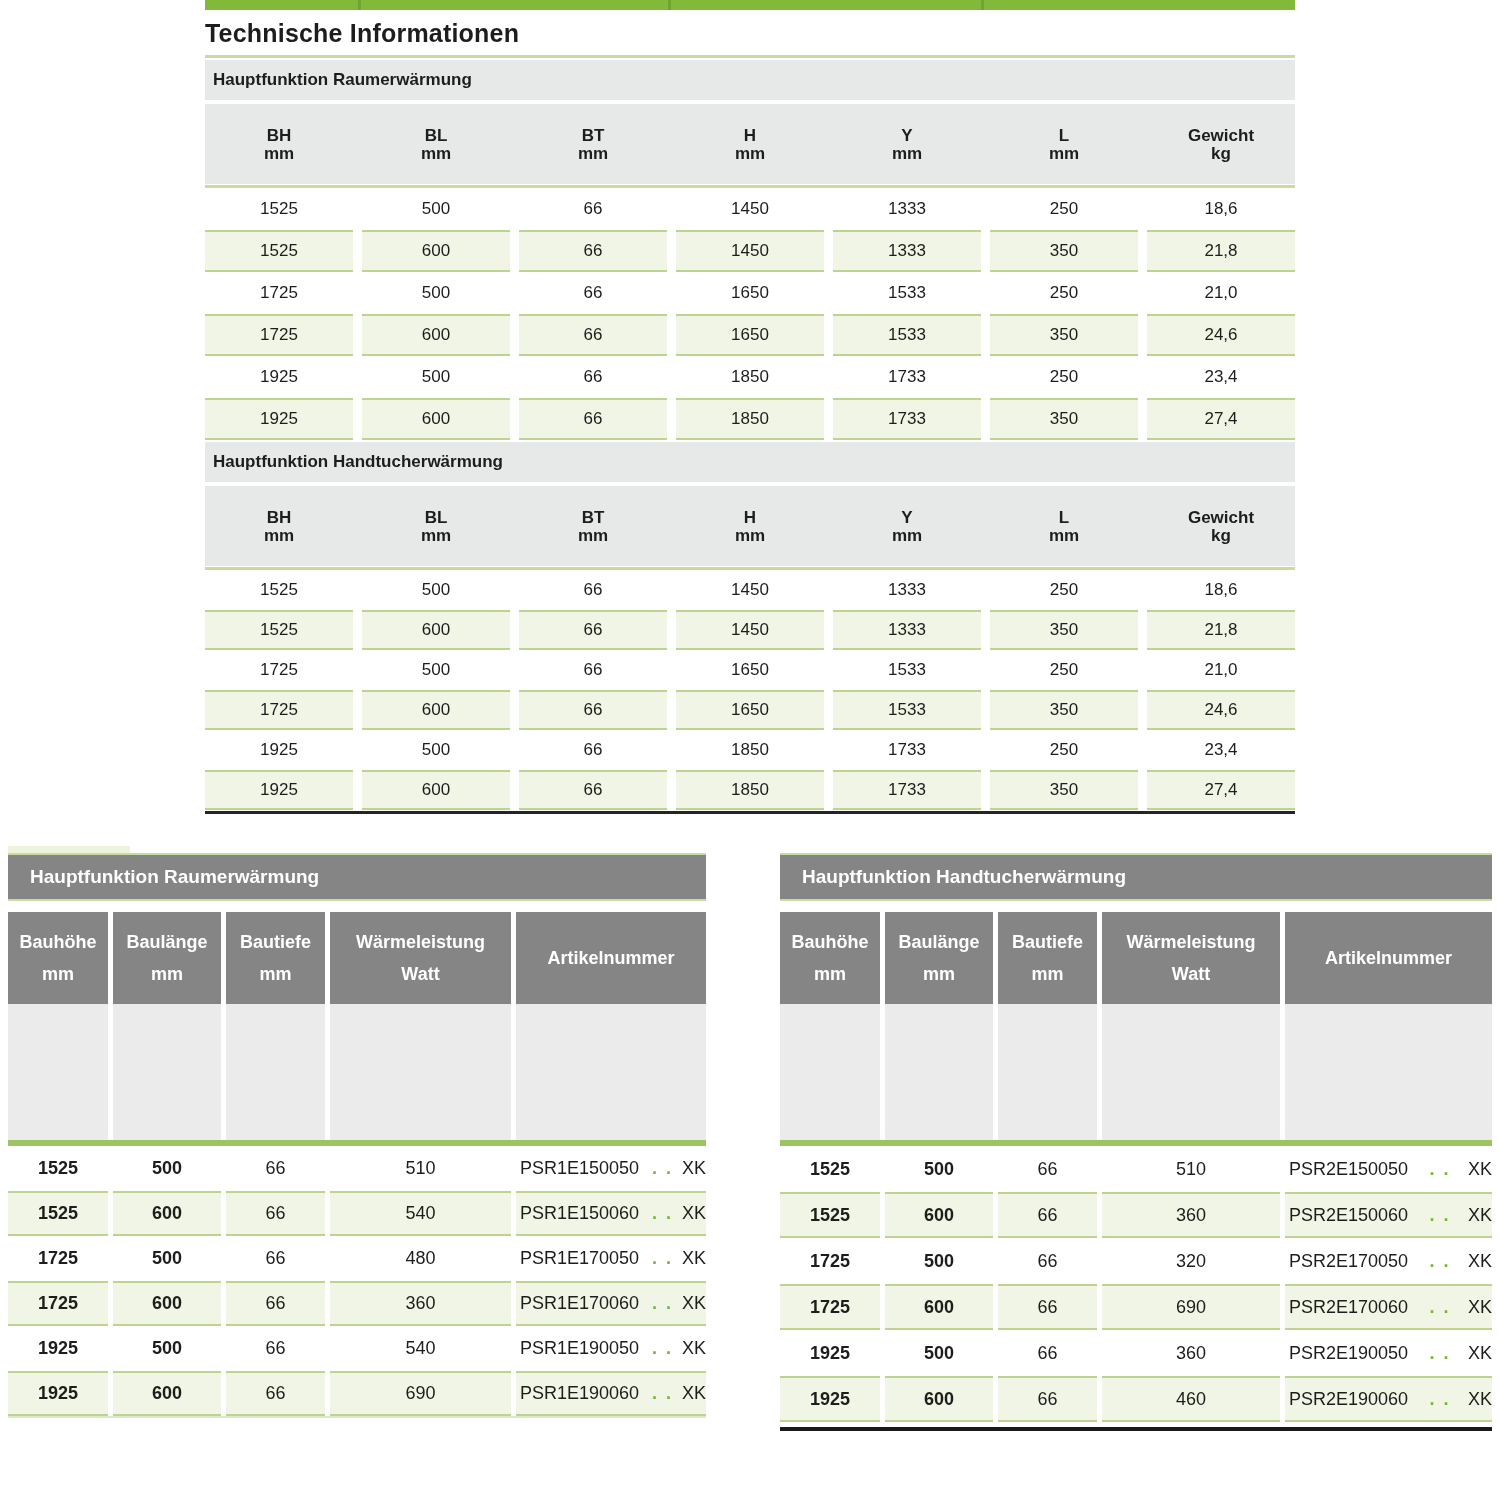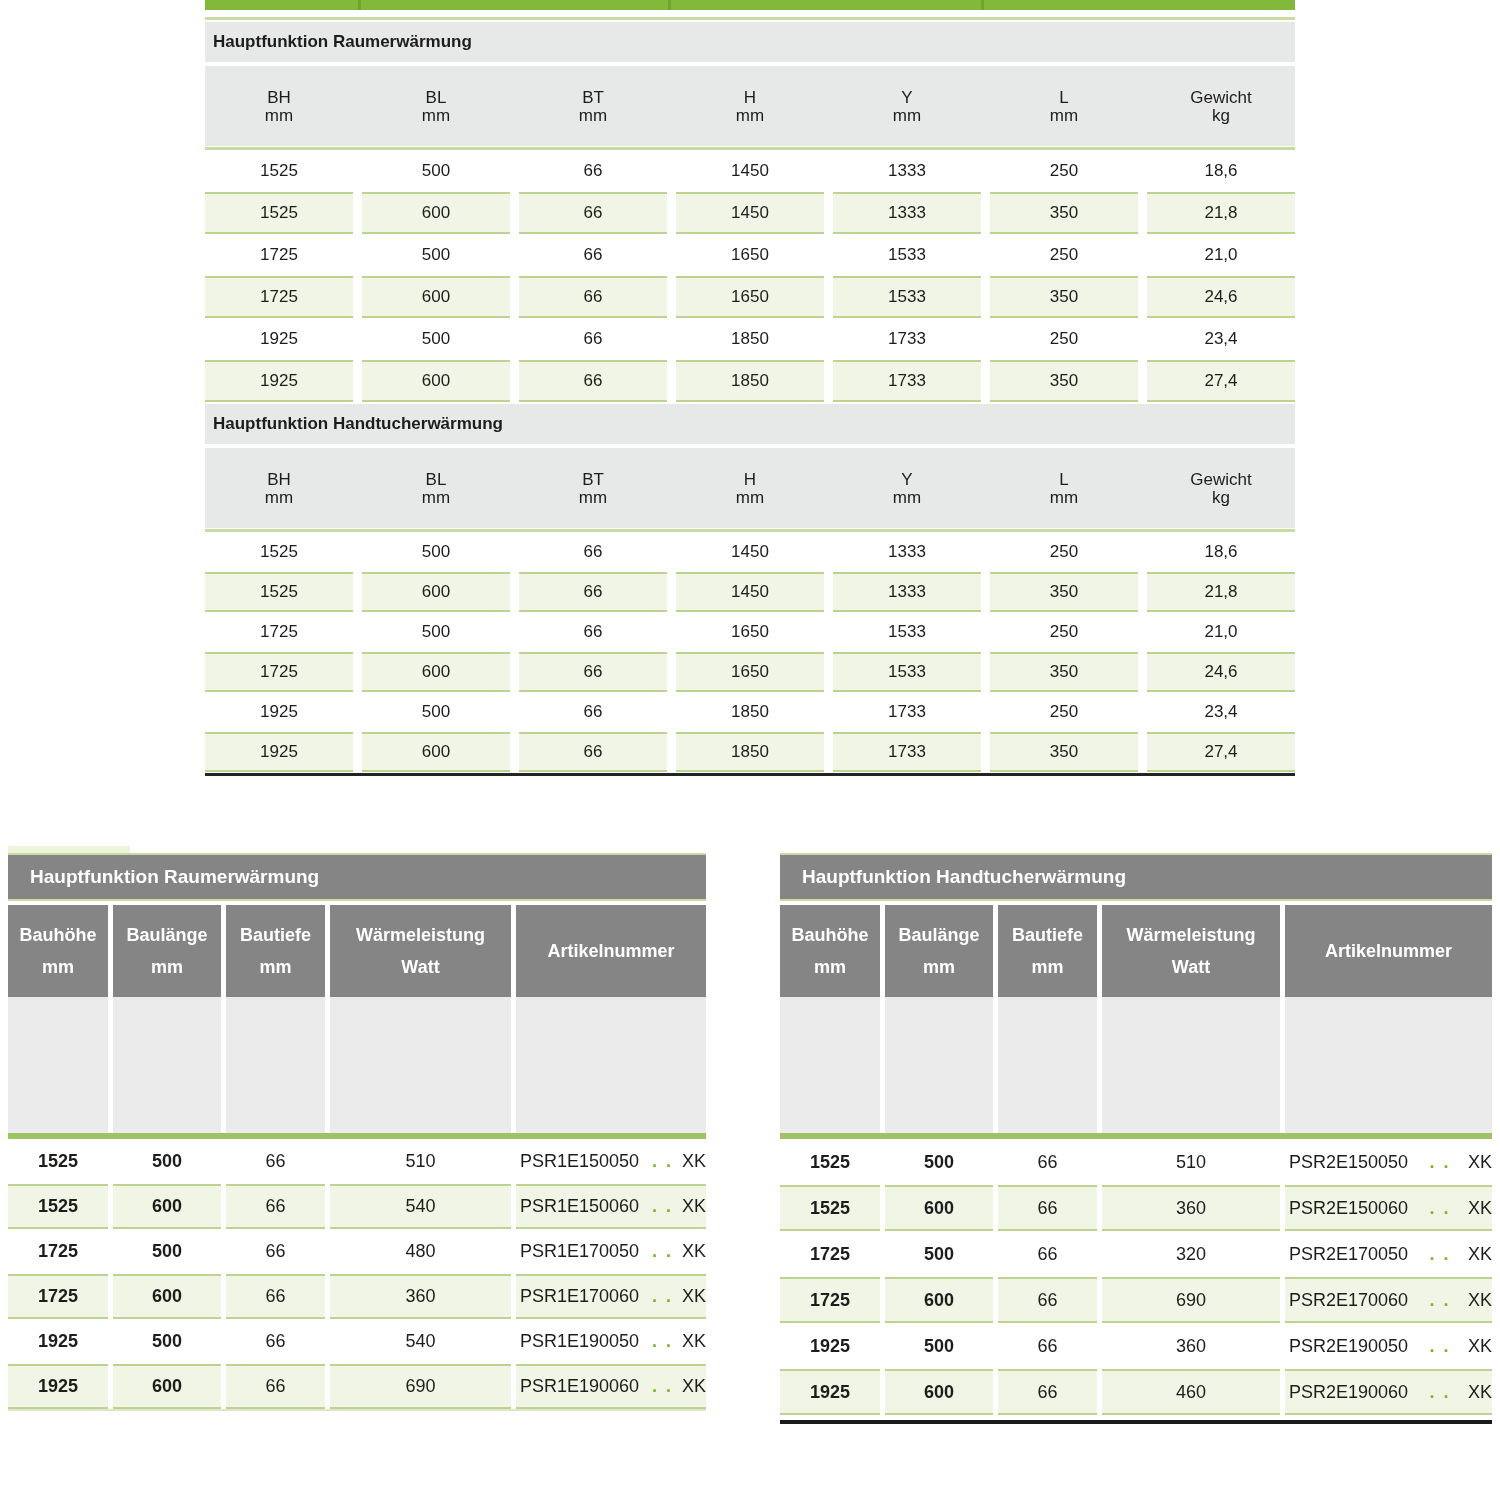--- a/index.html
+++ b/index.html
@@ -15,39 +15,39 @@
   .green-bar i.d1 { left:153px; } .green-bar i.d2 { left:463px; } .green-bar i.d3 { left:776px; }
   .page-title { margin-top:8px; font-size:25px; font-weight:bold; line-height:30px; letter-spacing:0.2px; }
   .rule-green { height:3px; background:#c8dba4; margin-top:7px; }
   .section-band {
     height:40px; background:#e7e8e8; margin-top:2px;
     font-size:17px; font-weight:bold; line-height:40px; padding-left:8px;
   }
   .cols7 { display:grid; grid-template-columns:repeat(7,1fr); column-gap:9px; }
   .head-band { background:#e7e8e8; margin-top:4px; height:80px; }
   .hcol { display:flex; flex-direction:column; justify-content:center; align-items:center;
-          gap:1px; font-weight:normal; font-size:17px; line-height:1; }
+          gap:1px; font-weight:bold; font-size:17px; line-height:1; }
   .rule-green2 { height:3px; background:#c8dba4; margin-top:1px; }
   .trow { height:42px; }
   .t2 .trow { height:40px; }
   .trow .cell { display:flex; align-items:center; justify-content:center; font-size:17px; }
   .trow.alt .cell { background:#f1f5e6; border-top:2px solid #bdd490; border-bottom:2px solid #bdd490; }
   .rule-black { height:3px; background:#242424; margin-top:1px; }
   
   .pale-strip { position:absolute; left:8px; top:846px; width:122px; height:7px; background:#eef3dc; }
   .order-table { position:absolute; top:853px; }
   .order-table.left  { left:8px;   width:698px; }
   .order-table.right { left:780px; width:712px; }
   .left  .cols5 { display:grid; grid-template-columns:100px 108px 99px 181px 190px; column-gap:5px; }
   .right .cols5 { display:grid; grid-template-columns:100px 108px 99px 178px 207px; column-gap:5px; }
   .title-band {
     height:48px; background:#858585; border-top:2px solid #c8dba4; border-bottom:2px solid #c8dba4;
     color:#ffffff; font-size:19px; font-weight:bold; line-height:43px; padding-left:22px;
   }
-  .ohead { margin-top:4px; }
+  .ohead { margin-top:11px; }
   .ohcell { background:#858585; height:92px; color:#ffffff; font-weight:bold; font-size:18px;
             display:flex; flex-direction:column; justify-content:center; align-items:center;
             gap:14px; line-height:1; text-align:center; }
   .ohcell span:empty { display:none; }
   .ospacer { height:136px; }
   .spcell { background:#ebebeb; }
   .rule-thick { height:6px; background:#9cc462; }
   .orow { height:45px; }
   .right .orow { height:46px; }
   .orow .cell { display:flex; align-items:center; justify-content:center; font-size:18px; }
@@ -60,20 +60,21 @@
 </style>
 </head>
 <body>
 
 <div class="top-area">
   <div class="green-bar">
     <i class="d1"></i>
     <i class="d2"></i>
     <i class="d3"></i>
   </div>
+  <h1 class="page-title">Technische Informationen</h1>
   <div class="rule-green"></div>
 
   <section class="spec-table t1">
     <div class="section-band">Hauptfunktion Raumerwärmung</div>
     <div class="head-band cols7">
 
         <div class="hcol">
           <span>BH</span>
           <span>mm</span>
         </div>

